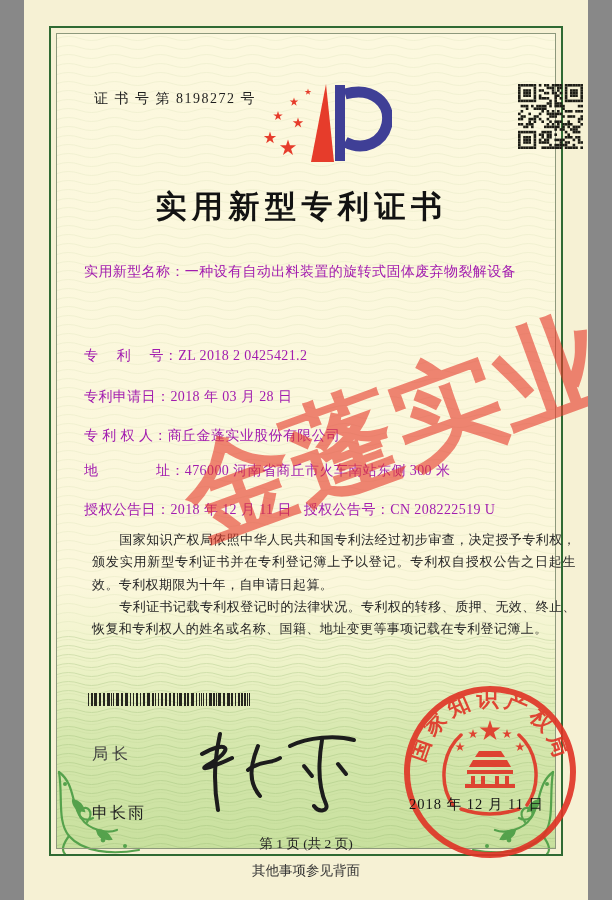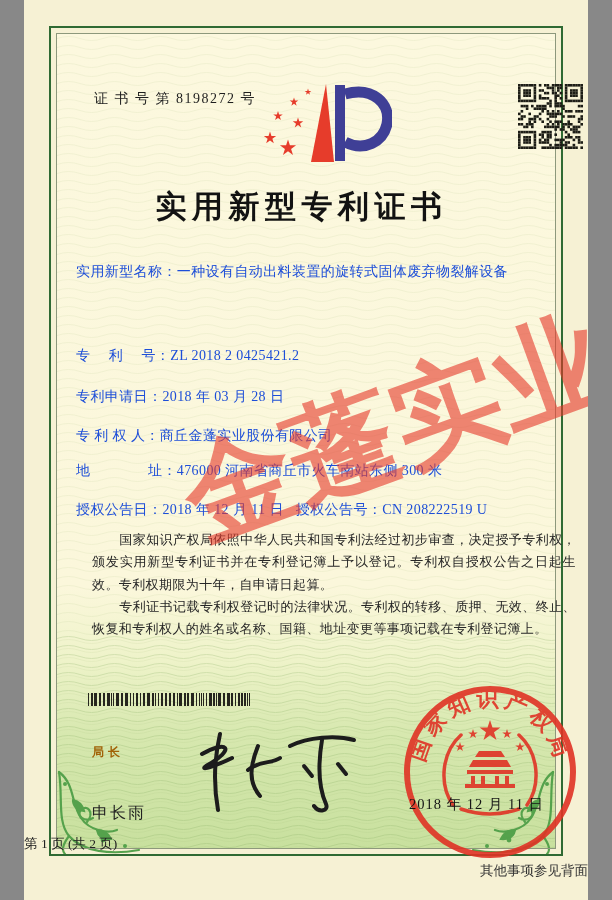--- a/index.html
+++ b/index.html
@@ -10,36 +10,36 @@
   .frame-inner{left:32px;top:33px;right:32px;bottom:51px;border:1px solid #8d987c;z-index:2;pointer-events:none;}
   .inner-bg{left:33px;top:34px;right:33px;bottom:52px;
     background:linear-gradient(180deg,#fcf8de 0%,#fbf7db 68%,#eef3c9 77%,#d7e8af 86%,#c8e09e 100%);z-index:0;}
   .wave-layer{position:absolute;left:0;top:0;width:100%;height:100%;}
   .wave-layer2{position:absolute;left:0;top:600px;width:100%;height:214px;}
   .cert-no{left:70px;top:90px;font-size:14px;letter-spacing:1.5px;color:#1e1e1e;z-index:3;}
   .logo{left:236px;top:82px;z-index:3;}
   .qr{left:494px;top:84px;z-index:3;line-height:0;}
   .title{left:0;right:9px;top:186px;text-align:center;font-size:31px;font-weight:bold;
          letter-spacing:5.5px;color:#121212;z-index:3;}
-  .row{left:52px;font-size:14px;color:#1d4ed8;white-space:nowrap;letter-spacing:0.4px;z-index:3;font-family:Liberation Serif, serif;}
+  .row{left:60px;font-size:14px;color:#a21caf;white-space:nowrap;letter-spacing:0.4px;z-index:3;font-family:Liberation Serif, serif;}
   .pair2{margin-left:12px;}
   .paras{left:68px;top:529px;width:484px;font-size:13px;line-height:22.3px;text-align:justify;
          color:#262626;z-index:3;}
   .paras p{margin:0;text-indent:2.1em;letter-spacing:0.4px;}
   .watermark{left:150px;top:370px;width:464px;font-size:110px;font-weight:bold;color:#e6382a;
          opacity:0.6;transform:rotate(-20deg);transform-origin:50% 50%;line-height:1;
          white-space:nowrap;z-index:4;pointer-events:none;}
   .barcode{left:64px;top:693px;z-index:3;line-height:0;}
-  .signer-title{left:68px;top:744px;font-size:12px;letter-spacing:4px;color:#a16207;z-index:3;font-weight:bold;}
+  .signer-title{left:68px;top:744px;font-size:16px;letter-spacing:4px;color:#404040;z-index:3;}
   .signer-name{left:68px;top:776px;font-size:16px;letter-spacing:2px;color:#222;z-index:3;margin-top:27px;}
   .signature{left:162px;top:720px;z-index:3;line-height:0;}
   .seal{left:377px;top:683px;opacity:0.9;z-index:5;line-height:0;}
   .seal-date{left:385px;top:795px;font-size:14.5px;letter-spacing:1px;color:#151515;z-index:6;}
-  .page-ind{left:0;right:0;top:835px;font-size:13.5px;color:#222;z-index:3;}
-  .back-note{left:0;right:0;top:862px;text-align:right;font-size:13.5px;color:#333;z-index:3;font-family:Liberation Serif, serif;}
+  .page-ind{left:0;right:0;top:835px;text-align:center;font-size:13.5px;color:#222;z-index:3;}
+  .back-note{left:0;right:0;top:862px;text-align:center;font-size:13.5px;color:#333;z-index:3;font-family:Liberation Serif, serif;}
   .fl-left{left:29px;top:770px;z-index:1;line-height:0;}
   .fl-right{right:29px;top:770px;transform:scaleX(-1);z-index:1;line-height:0;}
 </style>
 </head>
 <body>
 
 <div class="page">
 
   <div class="abs inner-bg">
     <svg class="wave-layer" width="546" height="814">

